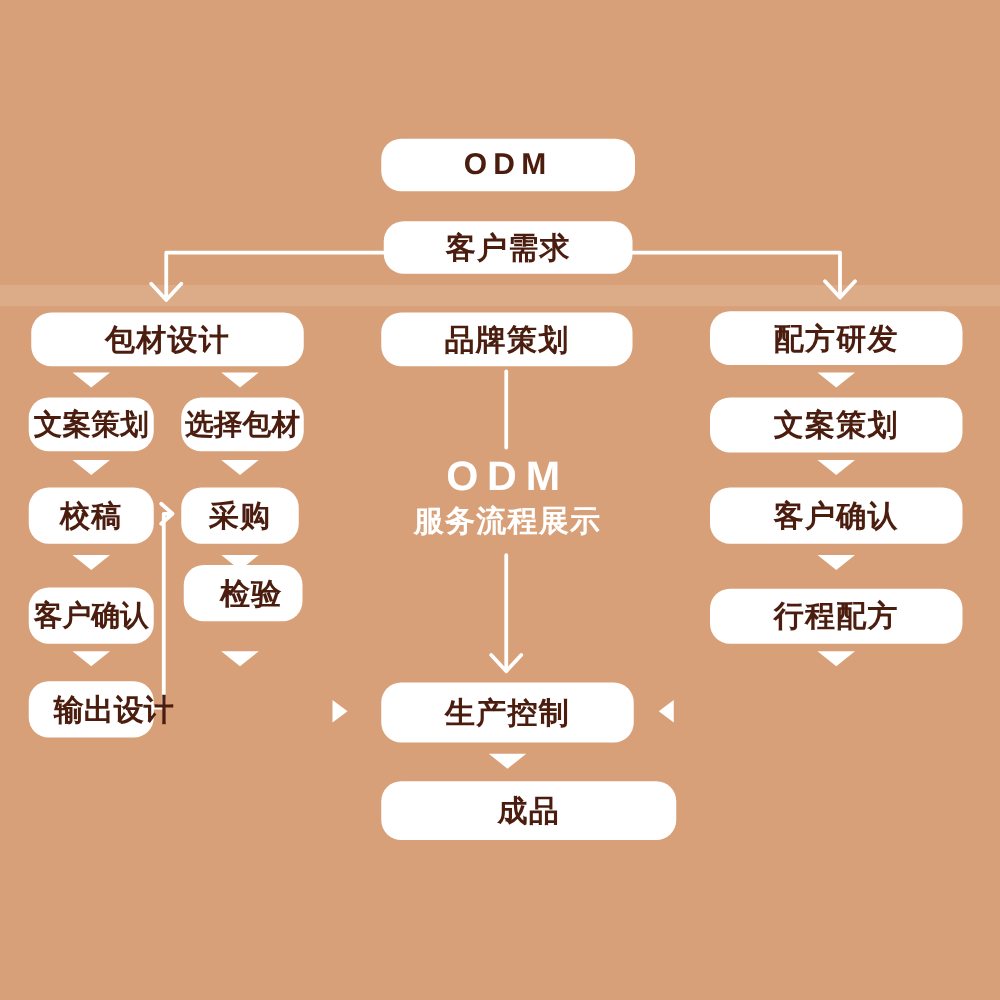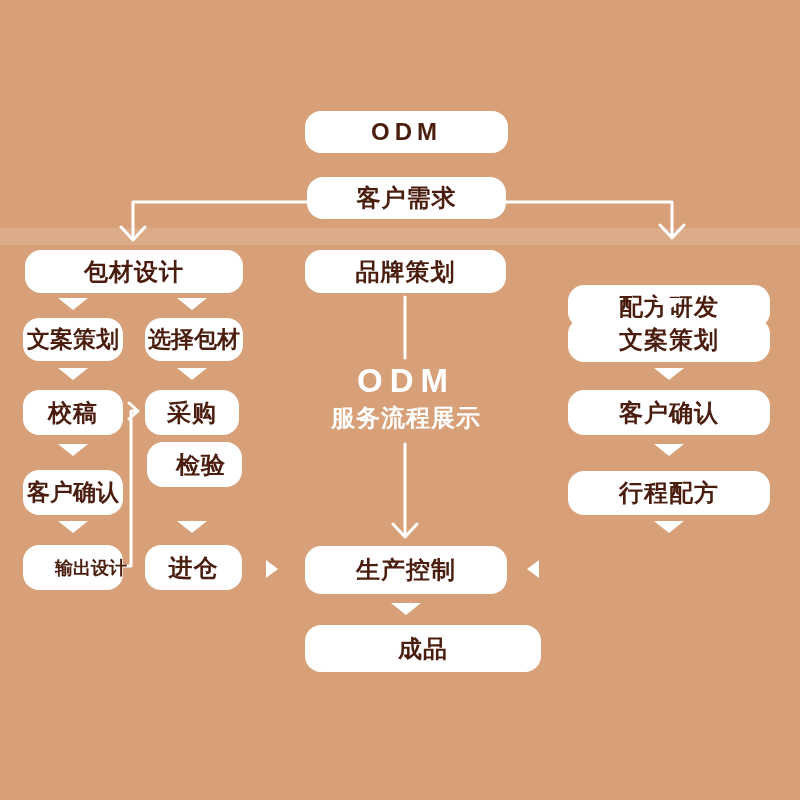--- a/index.html
+++ b/index.html
@@ -50,25 +50,25 @@
   .n-brand-planning     { left:305px; top:250px; width:201px; height:43px; }
   .n-production-control { left:305px; top:546px; width:202px; height:48px; }
   .n-finished-product   { left:305px; top:625px; width:236px; height:47px; }
   
   .n-packaging-design   { left:25px;  top:250px; width:218px; height:43px; }
   .n-copywriting        { left:23px;  top:318px; width:100px; height:43px; font-size:23px; letter-spacing:0; }
   .n-select-packaging   { left:145px; top:318px; width:98px;  height:43px; font-size:23px; letter-spacing:0; }
   .n-proofreading       { left:23px;  top:390px; width:100px; height:45px; }
   .n-procurement        { left:145px; top:390px; width:94px;  height:45px; }
   .n-customer-confirm-l { left:23px;  top:470px; width:100px; height:45px; font-size:23px; letter-spacing:0; }
-  .n-inspection         { left:147px; top:442px; width:95px;  height:45px;padding-left:13px; }
-  .n-output-design      { left:23px;  top:545px; width:100px; height:45px; font-size:18px; letter-spacing:0;padding-left:36px; }
+  .n-inspection         { left:147px; top:452px; width:95px;  height:45px;padding-left:13px; }
+  .n-output-design      { left:23px;  top:545px; width:100px; height:45px; font-size:24px; letter-spacing:0;padding-left:36px; }
   .n-warehousing        { left:145px; top:545px; width:97px;  height:45px; }
   
-  .n-formula-rd         { left:568px; top:249px; width:202px; height:43px;margin-top:36px; }
+  .n-formula-rd         { left:568px; top:249px; width:202px; height:43px; }
   .n-trial-sample       { left:568px; top:318px; width:202px; height:44px; }
   .n-customer-confirm-r { left:568px; top:390px; width:202px; height:45px; }
   .n-process-formula    { left:568px; top:471px; width:202px; height:44px; }
   .n-trial-production   { left:568px; top:545px; width:202px; height:46px; }
   
   .headline {
     position: absolute;
     left: 305px; top: 363px;
     width: 202px;
     text-align: center;
@@ -137,21 +137,20 @@
   <div class="node n-finished-product">成品</div>
 
   <div class="node n-packaging-design">包材设计</div>
   <div class="node n-copywriting">文案策划</div>
   <div class="node n-select-packaging">选择包材</div>
   <div class="node n-proofreading">校稿</div>
   <div class="node n-procurement">采购</div>
   <div class="node n-customer-confirm-l">客户确认</div>
   <div class="node n-inspection">检验</div>
   <div class="node n-output-design">输出设计</div>
-  <div class="node n-warehousing">进仓</div>
 
   <div class="node n-formula-rd">配方研发</div>
   <div class="node n-trial-sample">文案策划</div>
   <div class="node n-customer-confirm-r">客户确认</div>
   <div class="node n-process-formula">行程配方</div>
 
   <div class="tri-down td-c1-1"></div>
   <div class="tri-down td-c2-1"></div>
   <div class="tri-down td-c1-2"></div>
   <div class="tri-down td-c2-2"></div>

